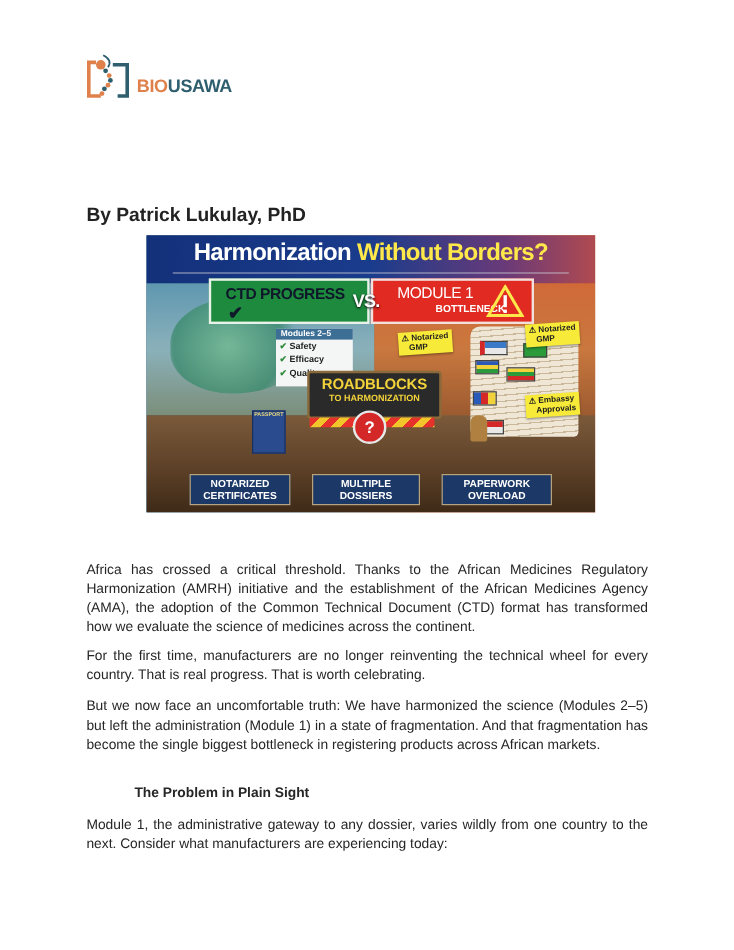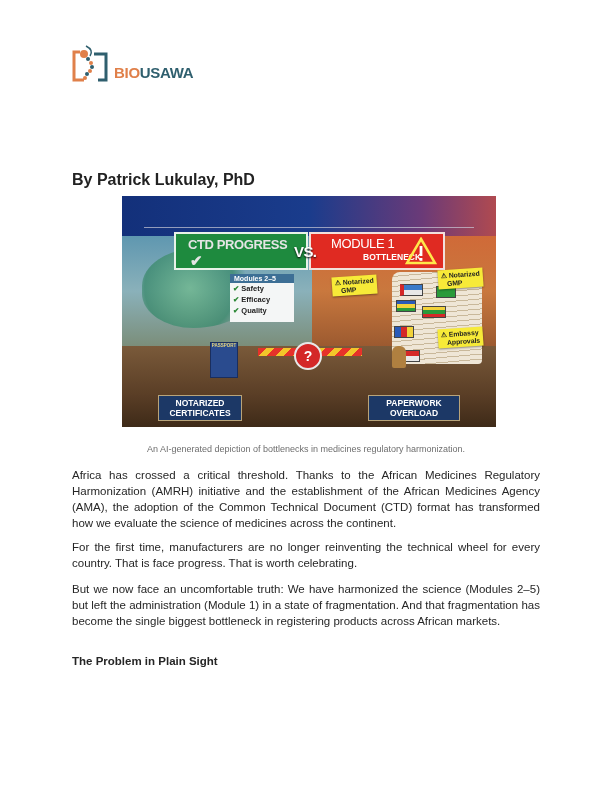--- a/index.html
+++ b/index.html
@@ -22,21 +22,21 @@
   .hero-sky { position: absolute; left: 0; top: 0; width: 374px; height: 40px; background: linear-gradient(90deg, #13307a 0%, #1a3c8c 50%, #6a3a78 80%, #b04a50 100%); }
   .hero-title { position: absolute; left: 0; top: 4px; width: 374px; text-align: center; font-weight: bold; font-size: 20px; letter-spacing: -0.6px; }
   .hero-title .w { color: #ffffff; }
   .hero-title .y { color: #ffe84a; }
   .hero-rule { position: absolute; left: 22px; top: 31px; width: 330px; height: 1px; background: #c9c9d6; opacity: .7; }
   .ground { position: absolute; left: 0; top: 150px; width: 374px; height: 81px; background: linear-gradient(180deg, #7a5a3a 0%, #5a3e26 60%, #3e2a18 100%); }
   .city-left { position: absolute; left: 0; top: 40px; width: 190px; height: 110px; background: linear-gradient(180deg, #5f97b0 0%, #8ab1ba 50%, #7b8e7a 100%); }
   .city-right { position: absolute; left: 190px; top: 40px; width: 184px; height: 110px; background: linear-gradient(180deg, #d06a38 0%, #c9783e 50%, #9c5a30 100%); }
   .map-shape { position: absolute; left: 20px; top: 52px; width: 120px; height: 80px; border-radius: 50% 40% 60% 45%; background: radial-gradient(circle at 40% 50%, #6fb88e 0%, #3c8a6e 55%, transparent 70%); opacity: .8; }
 
-  .sign-green { position: absolute; left: 52px; top: 36px; width: 134px; height: 38px; background: #1e8a3e; border: 2px solid #e8f2e8; box-sizing: border-box; color: #e5e5e5; }
+  .sign-green { position: absolute; left: 52px; top: 36px; width: 134px; height: 38px; background: #1e8a3e; border: 2px solid #e8f2e8; box-sizing: border-box; color: #0f172a; }
   .sign-green .t { position: absolute; left: 12px; top: 3px; font-weight: bold; font-size: 13px; letter-spacing: -0.4px; }
   .sign-green .ck { position: absolute; left: 14px; top: 18px; font-size: 15px; font-weight: bold; }
   .sign-red { position: absolute; left: 187px; top: 36px; width: 136px; height: 38px; background: #e02a22; border: 2px solid #f2e0dc; box-sizing: border-box; color: #fff; }
   .sign-red .t1 { position: absolute; left: 20px; top: 2px; font-weight: normal; font-size: 13px; letter-spacing: -0.4px; }
   .sign-red .t2 { position: absolute; left: 24px; top: 18px; font-weight: bold; font-size: 8.5px; padding-left: 28px; }
   .sign-red .warn { position: absolute; left: 94px; top: 3px; }
   .vs { position: absolute; left: 172px; top: 47px; font-weight: bold; font-size: 15px; color: #fff; text-shadow: 0 1px 2px #000; letter-spacing: -0.6px; }
 
   .modules-box { position: absolute; left: 108px; top: 78px; width: 64px; height: 48px; background: #f4f6f6; }
   .modules-box .hd { background: #3d6f95; color: #fff; font-weight: bold; font-size: 7px; padding: 1px 4px; }
@@ -89,20 +89,24 @@
   </div>
 
   <div class="byline">By Patrick Lukulay, PhD</div>
 
   <div class="hero">
     <div class="city-left"></div>
     <div class="city-right"></div>
     <div class="map-shape"></div>
     <div class="ground"></div>
     <div class="hero-sky"></div>
+    <div class="hero-title">
+      <span class="w">Harmonization</span>
+      <span class="y">Without Borders?</span>
+    </div>
     <div class="hero-rule"></div>
 
     <div class="sign-green">
       <span class="t">CTD PROGRESS</span>
       <span class="ck">✔</span>
     </div>
     <div class="sign-red">
       <span class="t1">MODULE 1</span>
       <span class="t2">BOTTLENECK</span>
       <svg class="warn" width="32" height="28" viewBox="0 0 32 28">
@@ -128,32 +132,39 @@
       <div class="flag" style="left:2px; top:54px; background:linear-gradient(90deg,#2a5ab8 33%,#d42828 33%,#d42828 66%,#f2d23a 66%);"></div>
       <div class="flag" style="left:8px; top:78px; background:linear-gradient(180deg,#d42828 50%,#e8e8e8 50%);"></div>
     </div>
 
     <div class="sticky" style="left:210px; top:80px;">⚠ <span>Notarized</span><br>&nbsp;&nbsp;&nbsp;<span>GMP</span></div>
     <div class="sticky" style="left:316px; top:73px;">⚠ <span>Notarized</span><br>&nbsp;&nbsp;&nbsp;<span>GMP</span></div>
     <div class="sticky" style="left:316px; top:132px;">⚠ <span>Embassy</span><br>&nbsp;&nbsp;&nbsp;<span>Approvals</span></div>
 
     <div class="passport"><span>PASSPORT</span></div>
 
+    <div class="roadblock-sign">
+      <div class="t1">ROADBLOCKS</div>
+      <div class="t2">TO HARMONIZATION</div>
+    </div>
     <div class="barrier"></div>
     <div class="qmark">?</div>
     <div class="stamp"></div>
 
     <div class="label-box" style="left:36px; width:84px;">
         <span><span>NOTARIZED</span><br><span>CERTIFICATES</span></span>
       </div>
+    <div class="label-box" style="left:138px; width:90px;">
+        <span><span>MULTIPLE</span><br><span>DOSSIERS</span></span>
+      </div>
     <div class="label-box" style="left:246px; width:92px;">
         <span><span>PAPERWORK</span><br><span>OVERLOAD</span></span>
       </div>
   </div>
 
-  <div class="caption">An AI-generated depiction of bottlenecks in medicines regulatory harmonization.</div>
 
   <p class="para" style="top:455px;">Africa has crossed a critical threshold. Thanks to the African Medicines Regulatory Harmonization (AMRH) initiative and the establishment of the African Medicines Agency (AMA), the adoption of the Common Technical Document (CTD) format has transformed how we evaluate the science of medicines across the continent.</p>
-  <p class="para" style="top:527px;">For the first time, manufacturers are no longer reinventing the technical wheel for every country. That is face progress. That is worth celebrating.</p>
+  <p class="para" style="top:527px;">For the first time, manufacturers are no longer reinventing the technical wheel for every country. That is real progress. That is worth celebrating.</p>
   <p class="para" style="top:569px;">But we now face an uncomfortable truth: We have harmonized the science (Modules 2–5) but left the administration (Module 1) in a state of fragmentation. And that fragmentation has become the single biggest bottleneck in registering products across African markets.</p>
-  <h2 class="section-head" style="top:643px;">The Problem in Plain Sight</h2>
+  <h2 class="section-head" style="top:643px;margin-left:40px;">The Problem in Plain Sight</h2>
+  <p class="para" style="top:668px;">Module 1, the administrative gateway to any dossier, varies wildly from one country to the next. Consider what manufacturers are experiencing today:</p>
 
 </div>
 
 </body></html>

